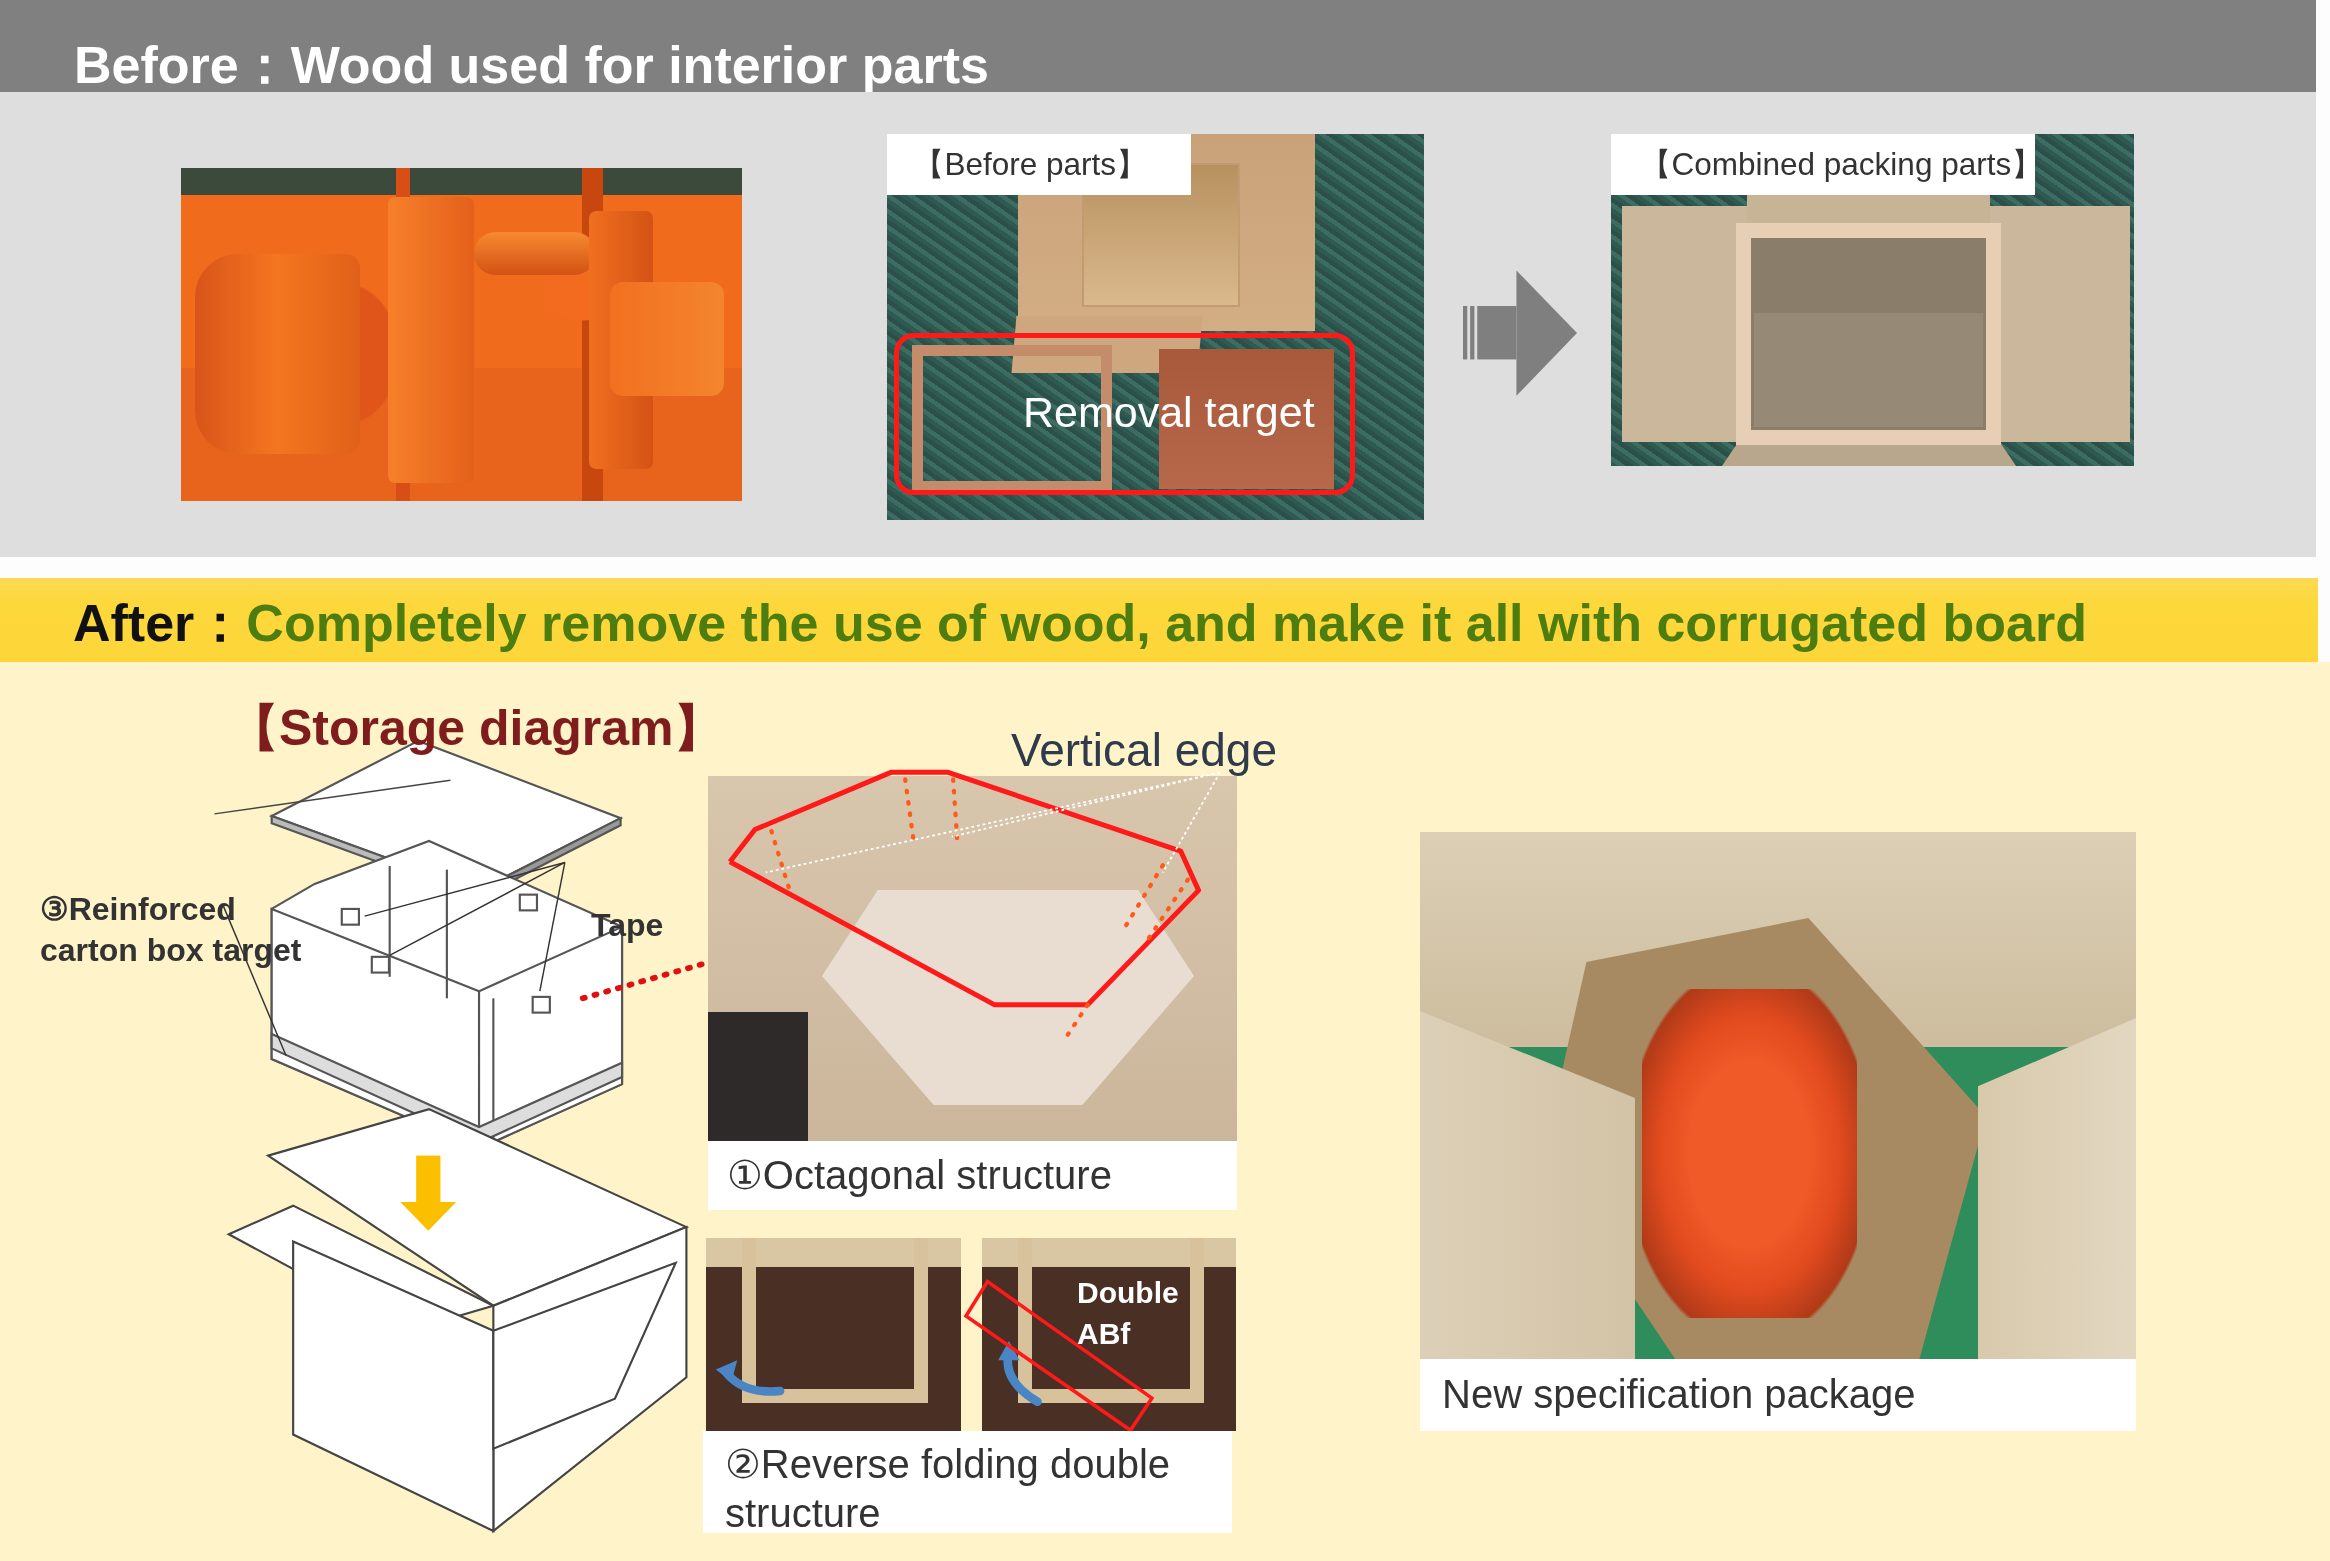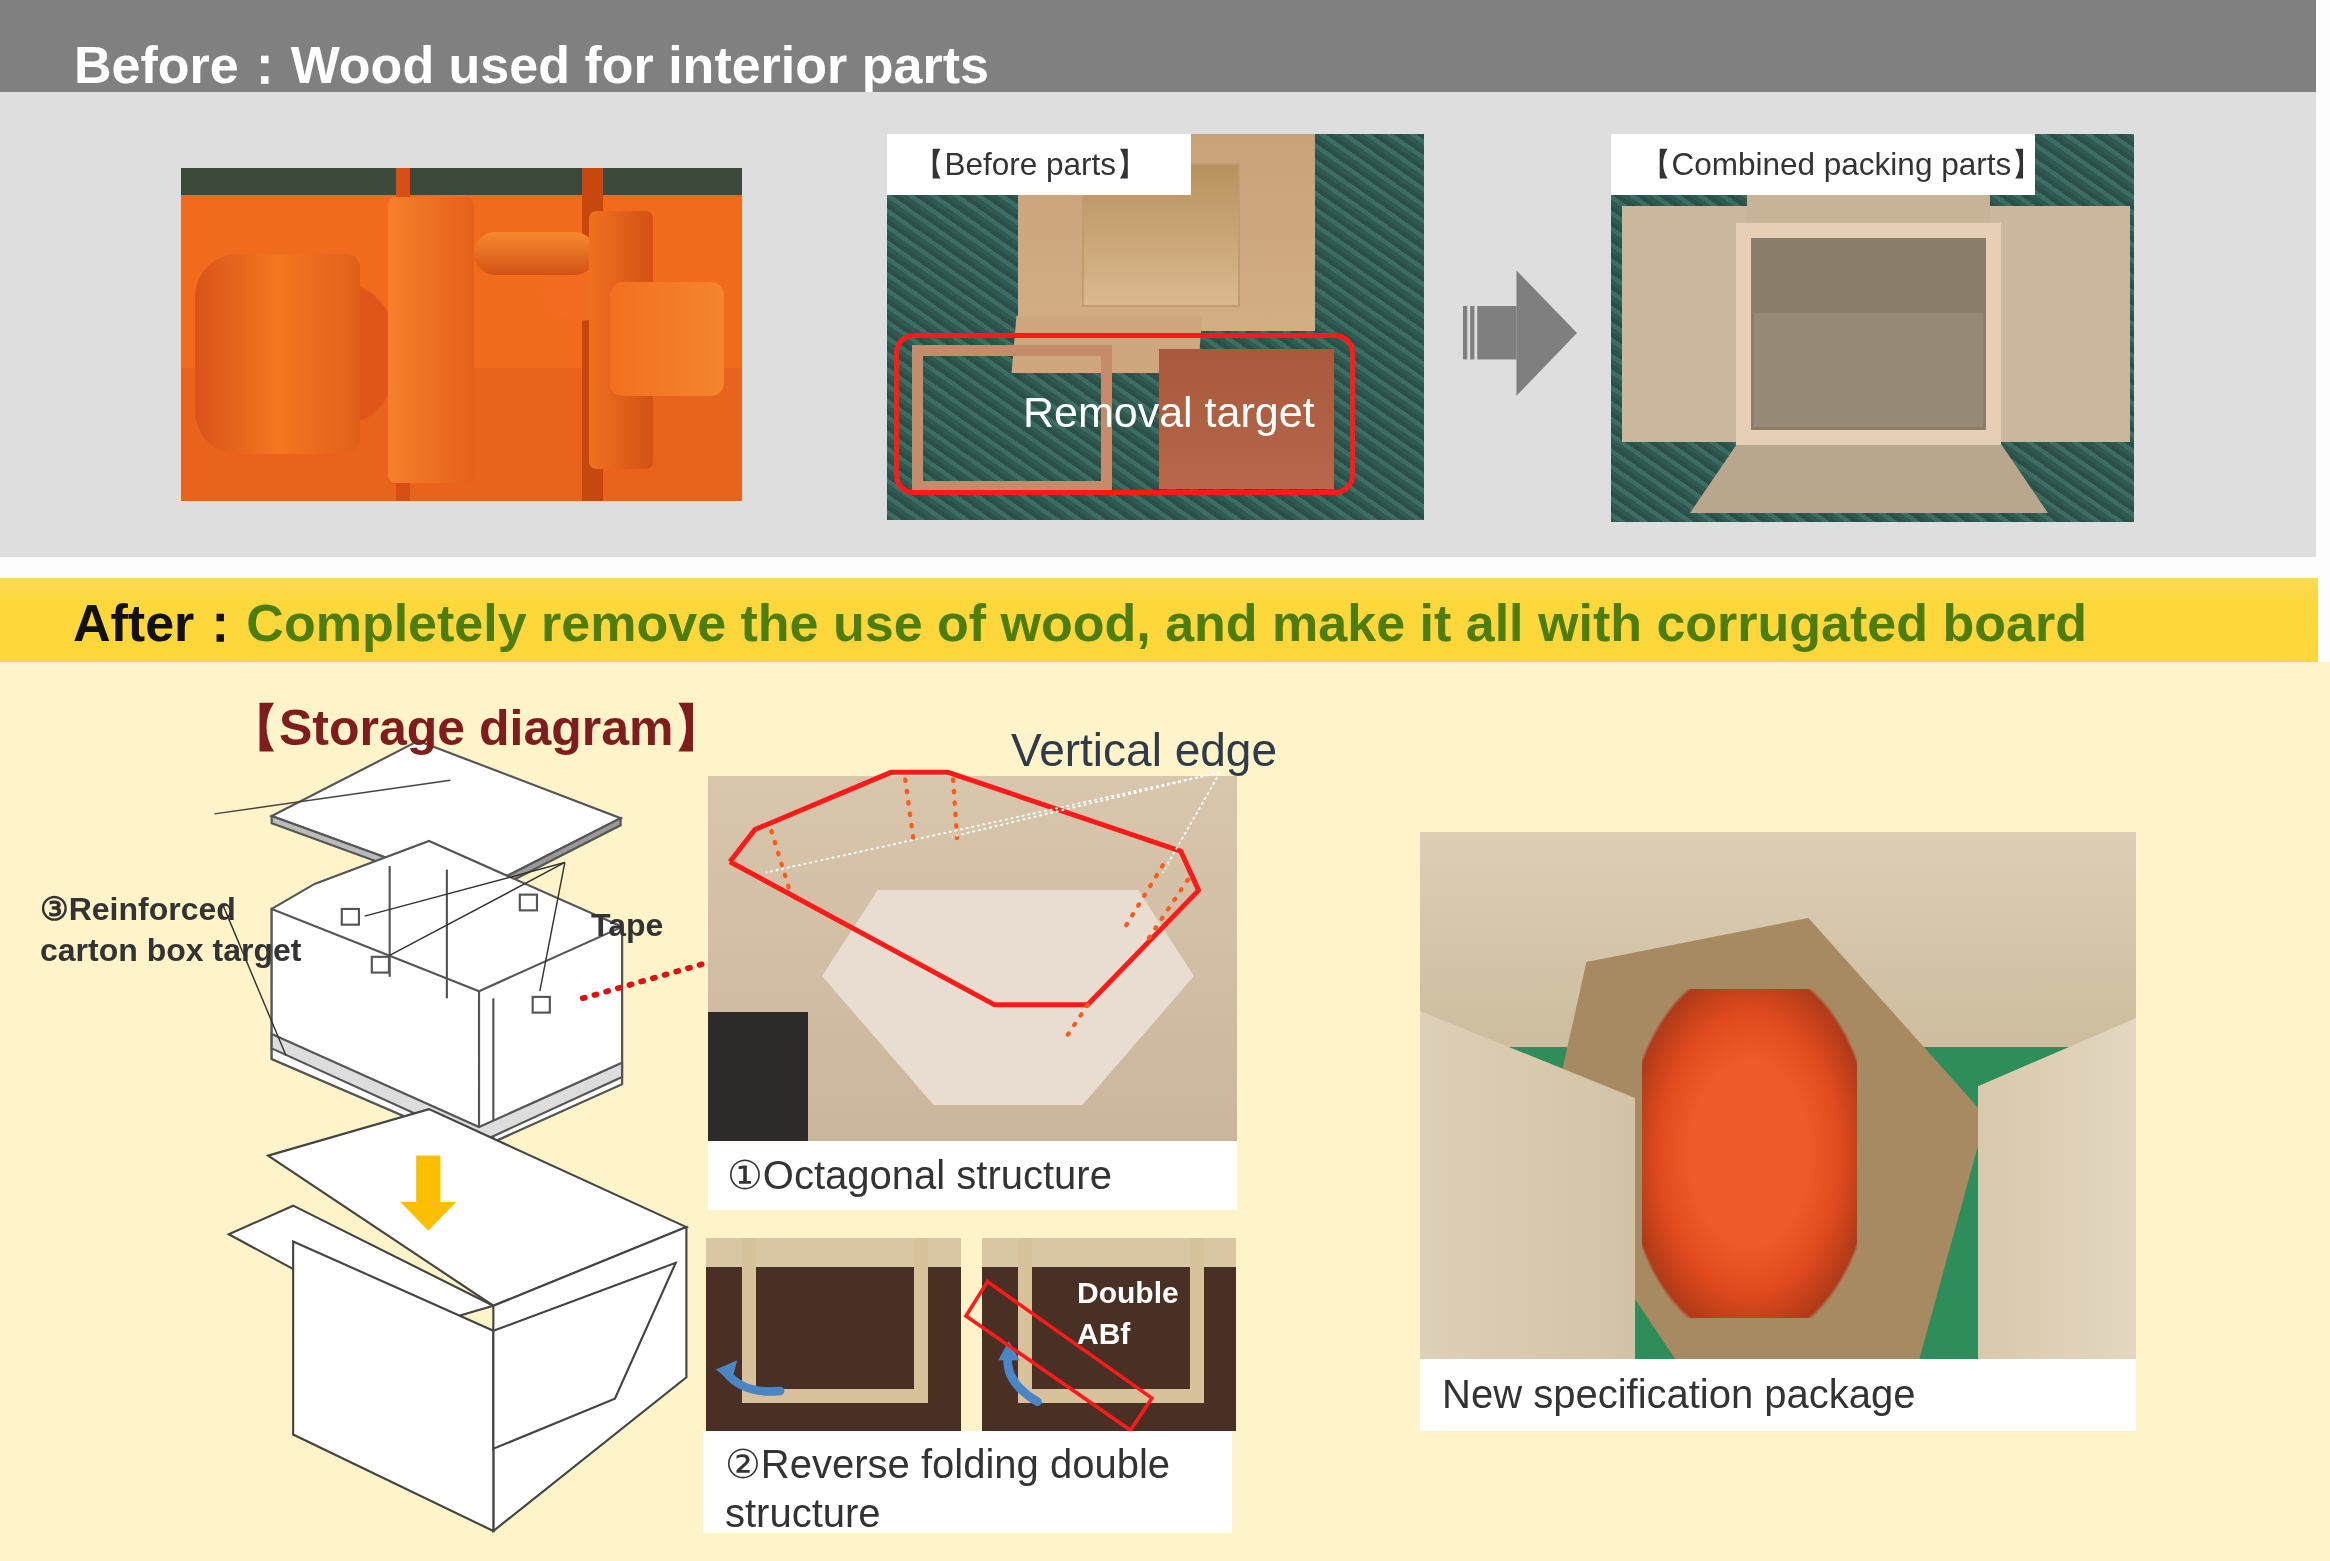--- a/index.html
+++ b/index.html
@@ -36,21 +36,21 @@
   #packing-box-flap { left:127px; top:182px; width:186px; height:57px; background:#cfa77e; transform:skewX(-5deg); }
   #removal-box { left:7.2px; top:199px; width:461px; height:162px; border:5px solid #ff1a1a; border-radius:20px; box-sizing:border-box; }
   #wood-frame { left:25px; top:211px; width:200px; height:147px; border:11.4px solid #c48c6a; box-sizing:border-box; }
   #wood-board { left:272px; top:215px; width:175px; height:140px; background:linear-gradient(180deg,#a9593b,#b8684a); }
   #removal-label { left:92px; top:254px; font-size:43px; color:#ffffff; white-space:nowrap;margin-left:44px; }
 
   
   #arrow-icon { left:1463px; top:270px; width:114px; height:129px; }
 
   
-  #photo-combined { left:1611px; top:134px; width:523px; height:388px;
+  #photo-combined { left:1611px; top:134px; width:523px; height:332px;
     background: repeating-linear-gradient(35deg, #2e5a52 0 4.3px, #3d6c63 4.3px 8.6px, #2b4f49 8.6px 13px);
   }
   #combined-caption-bg { left:0; top:0; width:424px; height:61px; background:#fff; }
   #combined-caption { left:29px; top:10px; font-size:31.5px; color:#333; white-space:nowrap; }
   #combined-flapL { left:10.7px; top:72px; width:125px; height:236px; background:#cbb89c; }
   #combined-flapR { left:379px; top:72px; width:140px; height:236px; background:#cbb89c; }
   #combined-flapT { left:136px; top:61px; width:243px; height:57px; background:#c7b396; }
   #combined-flapB { left:79px; top:300px; width:358px; height:79px; background:#b9a78d; clip-path:polygon(15% 0,85% 0,100% 100%,0 100%); }
   #combined-frame { left:125px; top:89px; width:265px; height:222px; border:15.7px solid #e6cfb5; box-sizing:border-box; background:#8a7d6a; }
   #combined-inner { left:143px; top:179px; width:229px; height:114px; background:#968a76; }

